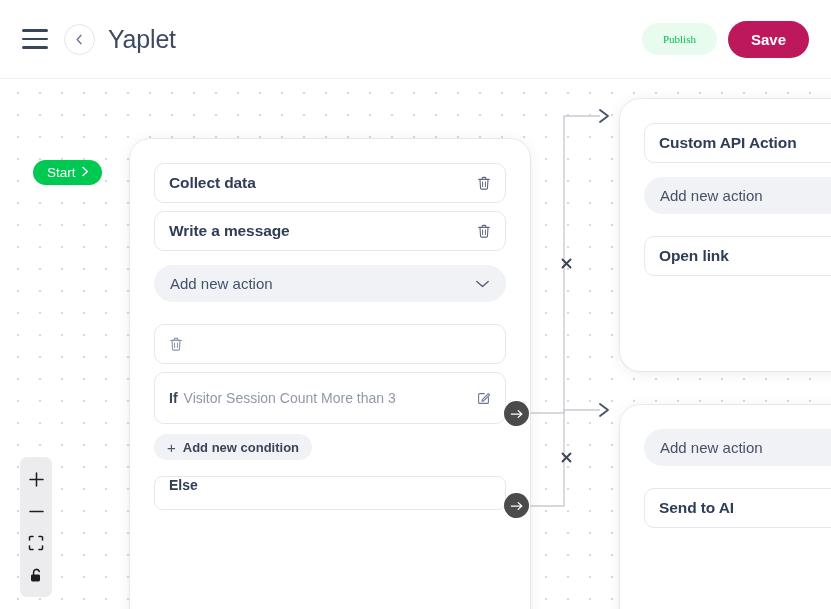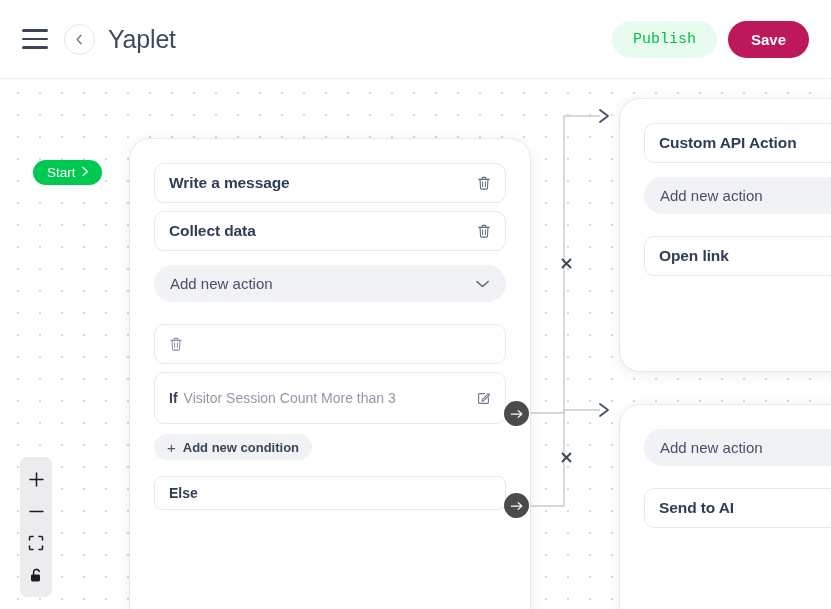--- a/index.html
+++ b/index.html
@@ -34,24 +34,24 @@
     cursor: pointer; margin-right: 13px;
   }
   .back-btn svg { display: block; }
   .app-title {
     font-size: 25px; font-weight: 400; color: #3c4a63;
     letter-spacing: -0.2px;
   }
   .header-spacer { flex: 1; }
   .btn-publish {
     background: #e8fbef; color: #04c04b;
-    font-size: 15px; font-weight: 400;
+    font-size: 11px; font-weight: 400;
     border: none; border-radius: 20px;
     padding: 10px 21px; cursor: pointer; margin-right: 11px;
-    font-family: Liberation Mono, monospace;
+    font-family: Liberation Serif, serif;
   }
   .btn-save {
     background: #be185d; color: #ffffff;
     font-size: 15px; font-weight: 700;
     border: none; border-radius: 20px;
     padding: 10px 23px; cursor: pointer;
     font-family: "Liberation Sans", sans-serif;
   }
 
   
@@ -141,21 +141,21 @@
     cursor: pointer;
   }
   .add-condition .plus { font-size: 15px; font-weight: 400; color: #4b5468; line-height: 1; }
 
   .else-row {
     position: relative;
     background: #ffffff;
     border: 1px solid #e6e8ed;
     border-radius: 8px;
     height: 34px;
-    display: flex; align-items: center;
+    display: flex; 
     padding: 0 14px;
     cursor: pointer;
   }
   .else-row .label { font-size: 14px; font-weight: 700; color: #2f3d57; }
 
   
   .arrow-handle {
     position: absolute;
     width: 25px; height: 25px; border-radius: 50%;
     background: #4b4b4b;
@@ -239,43 +239,43 @@
       <span>
         <svg width="9" height="11" viewBox="0 0 9 11" fill="none">
           <path d="M2 1.5 L6.4 5.5 L2 9.5" stroke="#ffffff" stroke-width="1.4" stroke-linecap="round" stroke-linejoin="round"></path>
         </svg>
       </span>
     </div>
 
     <div class="node node-main">
 
       <div class="action-row">
+        <span class="label">Collect data</span>
+        <span class="trash">
+          <svg width="14" height="15" viewBox="0 0 14 15" fill="none">
+            <path d="M1.8 3.4 H12.2" stroke="#5d6880" stroke-width="1.1" stroke-linecap="round"></path>
+            <path d="M5.2 3.2 V2.1 a.7.7 0 0 1 .7-.7h2.2a.7.7 0 0 1 .7.7v1.1" stroke="#5d6880" stroke-width="1.1"></path>
+            <path d="M3 3.6 l.55 8.6a1 1 0 0 0 1 .95h4.9a1 1 0 0 0 1-.95L11 3.6" stroke="#5d6880" stroke-width="1.1" stroke-linejoin="round"></path>
+            <path d="M5.6 6 V10.6 M8.4 6 V10.6" stroke="#5d6880" stroke-width="1" stroke-linecap="round"></path>
+          </svg>
+        </span>
+      </div>
+
+      <div class="action-row">
         <span class="label">Write a message</span>
         <span class="trash">
           <svg width="14" height="15" viewBox="0 0 14 15" fill="none">
             <path d="M1.8 3.4 H12.2" stroke="#5d6880" stroke-width="1.1" stroke-linecap="round"></path>
             <path d="M5.2 3.2 V2.1 a.7.7 0 0 1 .7-.7h2.2a.7.7 0 0 1 .7.7v1.1" stroke="#5d6880" stroke-width="1.1"></path>
             <path d="M3 3.6 l.55 8.6a1 1 0 0 0 1 .95h4.9a1 1 0 0 0 1-.95L11 3.6" stroke="#5d6880" stroke-width="1.1" stroke-linejoin="round"></path>
             <path d="M5.6 6 V10.6 M8.4 6 V10.6" stroke="#5d6880" stroke-width="1" stroke-linecap="round"></path>
           </svg>
         </span>
       </div>
 
-      <div class="action-row">
-        <span class="label">Collect data</span>
-        <span class="trash">
-          <svg width="14" height="15" viewBox="0 0 14 15" fill="none">
-            <path d="M1.8 3.4 H12.2" stroke="#5d6880" stroke-width="1.1" stroke-linecap="round"></path>
-            <path d="M5.2 3.2 V2.1 a.7.7 0 0 1 .7-.7h2.2a.7.7 0 0 1 .7.7v1.1" stroke="#5d6880" stroke-width="1.1"></path>
-            <path d="M3 3.6 l.55 8.6a1 1 0 0 0 1 .95h4.9a1 1 0 0 0 1-.95L11 3.6" stroke="#5d6880" stroke-width="1.1" stroke-linejoin="round"></path>
-            <path d="M5.6 6 V10.6 M8.4 6 V10.6" stroke="#5d6880" stroke-width="1" stroke-linecap="round"></path>
-          </svg>
-        </span>
-      </div>
-
       <div class="add-action">
         <span class="label">Add new action</span>
         <span>
           <svg width="15" height="10" viewBox="0 0 15 10" fill="none">
             <path d="M1.8 2.4 L7.5 7.6 L13.2 2.4" stroke="#56607a" stroke-width="1.4" stroke-linecap="round" stroke-linejoin="round"></path>
           </svg>
         </span>
       </div>
 
       <div class="action-row">

